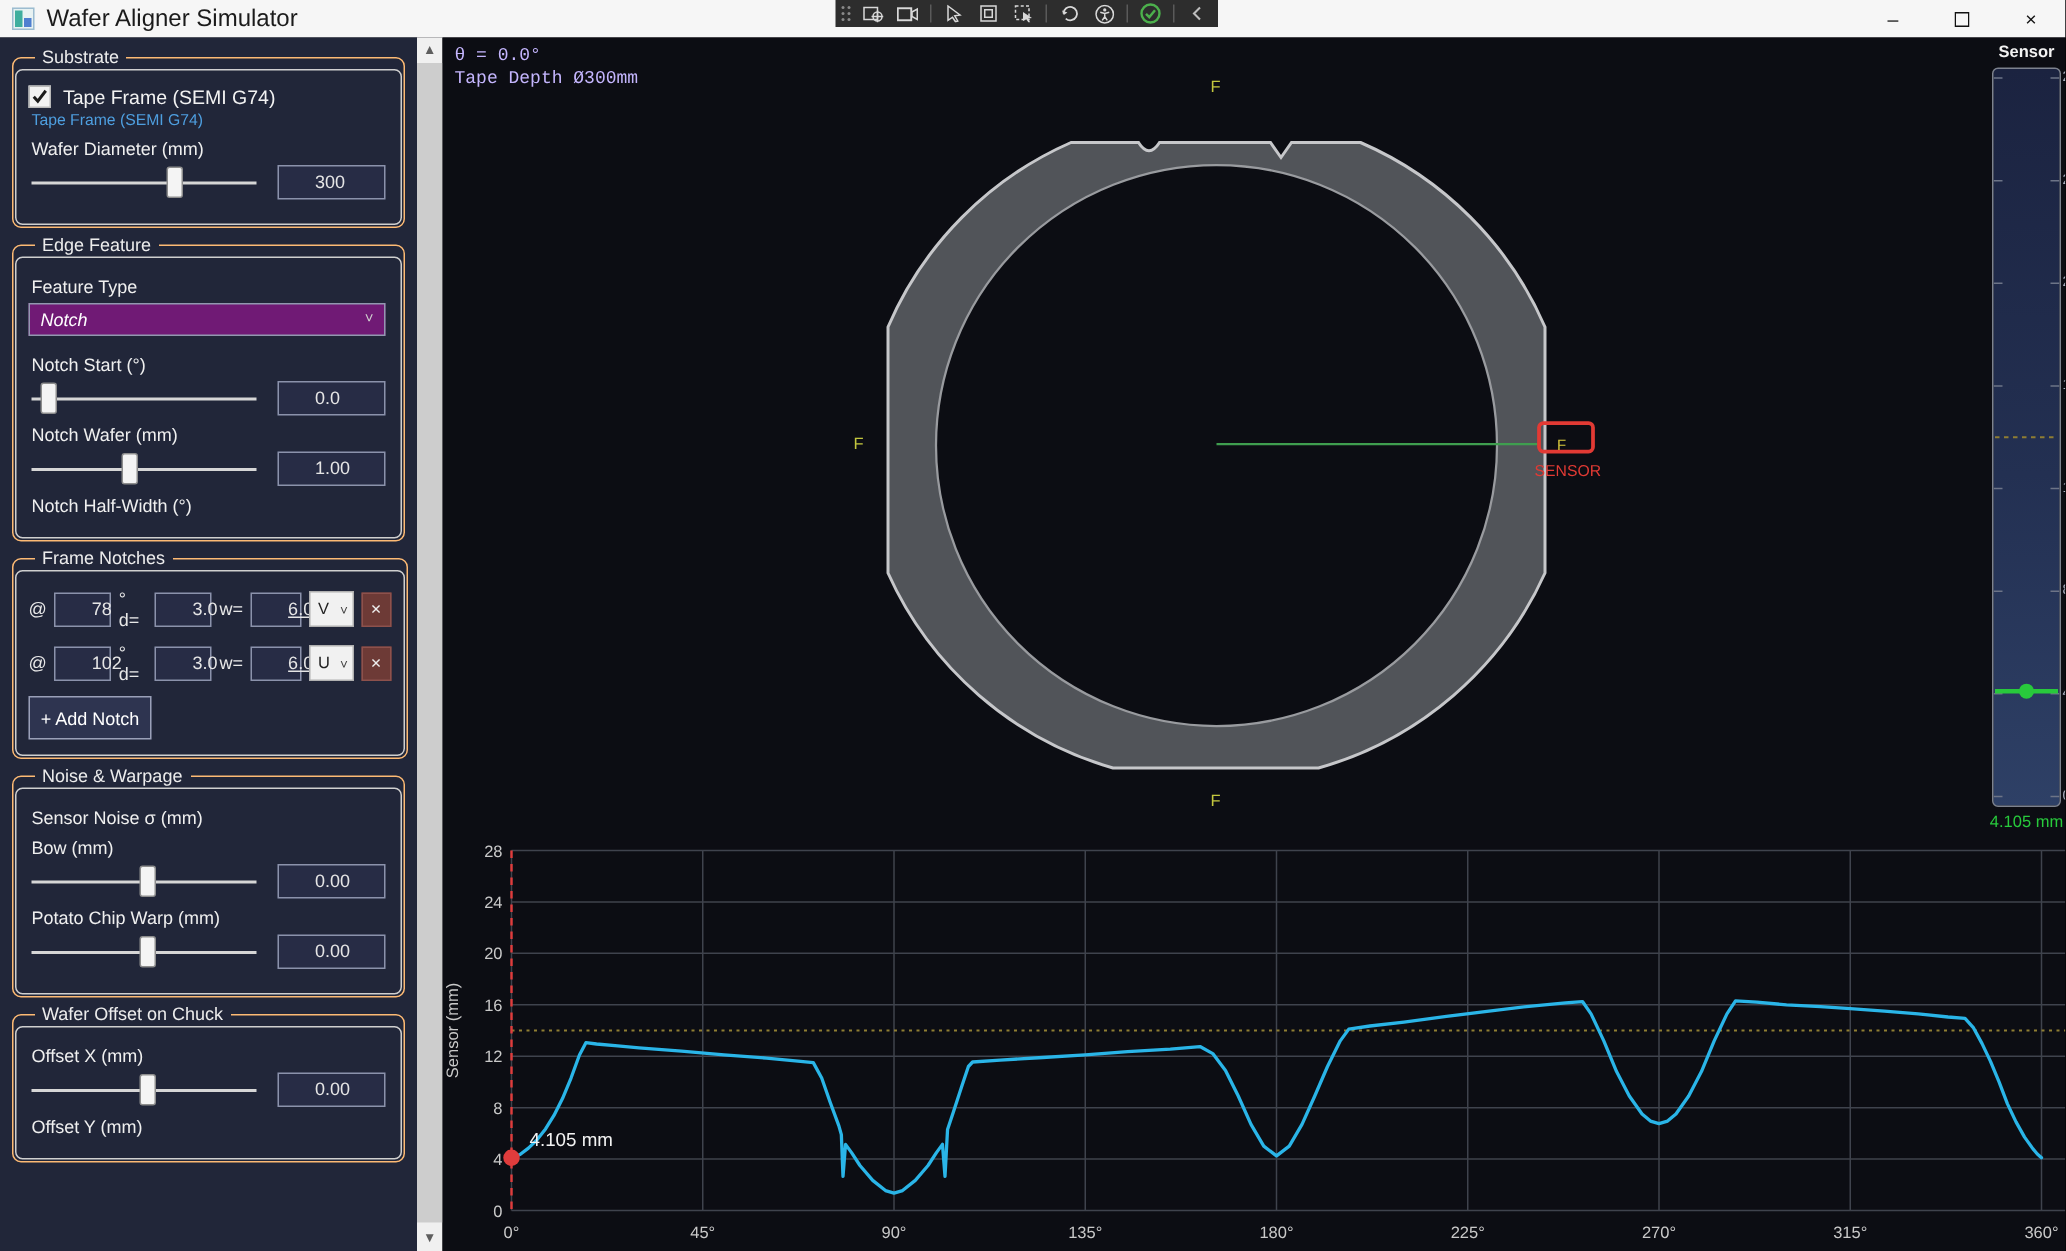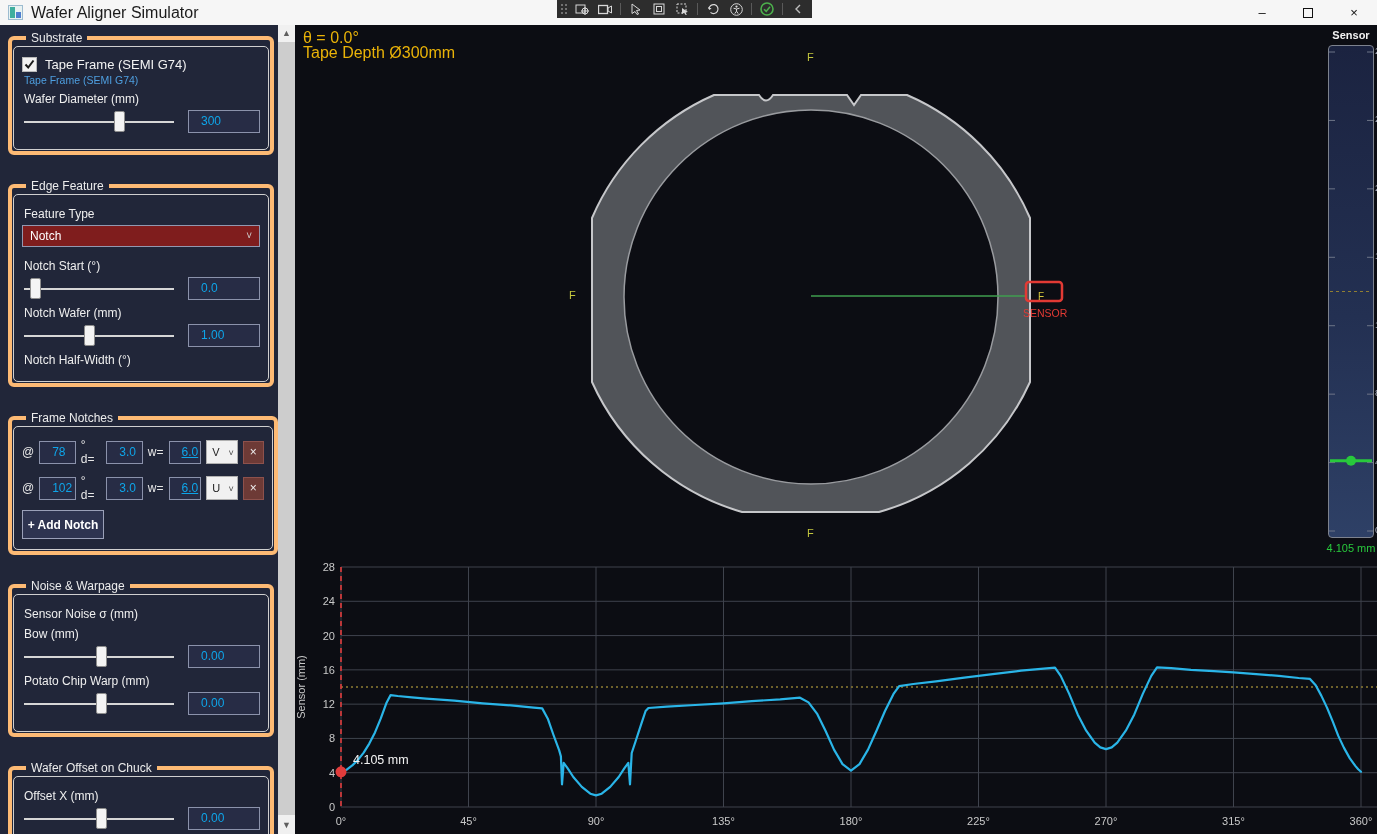--- a/index.html
+++ b/index.html
@@ -19,54 +19,54 @@
   
   .dbg-toolbar { position:absolute; left:557px; top:0; height:18px; background:#2d2d2d; display:flex; align-items:center; padding:0 4px; gap:3px; }
   .dbg-toolbar .sep { width:1px; height:12px; background:#5a5a5a; margin:0 2px; }
   .ticon { width:20px; height:16px; display:flex; align-items:center; justify-content:center; }
   .ticon svg { display:block; }
   .grip { display:grid; grid-template-columns:2px 2px; gap:2px; margin-right:2px; }
   .grip i { width:2px; height:2px; background:#8a8a8a; border-radius:50%; }
 
   
   .sidebar { position:absolute; left:0; top:25px; width:278px; height:809px; background:#212639; padding:6px 8px 0 8px; overflow:hidden; }
-  fieldset { position:relative; border:4px solid #fdba74; border-radius:6px; padding:8px 10px 12px 10px; margin-bottom:24px; background:#212639; }
+  fieldset { position:relative; border:1px solid #fdba74; border-radius:6px; padding:8px 10px 12px 10px; margin-bottom:4px; background:#212639; }
   fieldset .inner-border { position:absolute; inset:1px; border:1px solid #cfcfcf; border-radius:5px; pointer-events:none; }
   legend { font-size:12px; color:#ececec; padding:0 5px; margin-left:4px; }
   .lbl { font-size:12px; color:#efefef; margin:6px 0 4px 2px; }
   .link { font-size:10.5px; color:#4e9fe0; margin:2px 0 6px 2px; }
   .cb-row { display:flex; align-items:center; gap:8px; margin-top:4px; }
   .checkbox { width:15px; height:15px; background:#f2f2f2; border:1px solid #b9b9b9; display:flex; align-items:center; justify-content:center; }
   .cb-label { font-size:13px; color:#f2f2f2; }
   .slider-row { display:flex; align-items:center; gap:14px; margin:2px 0 6px 2px; }
   .slider { position:relative; width:150px; height:22px; }
   .slider .track { position:absolute; left:0; right:0; top:10px; height:2px; background:#d6d6d6; }
   .slider .thumb { position:absolute; top:0; width:11px; height:21px; background:#f4f4f4; border:1px solid #8d8d8d; border-radius:2px; }
-  .textbox { width:72px; height:23px; background:#272c45; border:1px solid #8b92ab; color:#0ea5e9; font-size:12px; line-height:21px; padding-left:12px; }
-  .combo { position:relative; width:238px; height:22px; background:#7f1d1d; border:1px solid #9298b0; color:#fff; font-size:12px; line-height:20px; padding-left:7px; }
+  .textbox { width:72px; height:23px; background:#272c45; border:1px solid #8b92ab; color:#e5e5e5; font-size:12px; line-height:21px; padding-left:24px; }
+  .combo { position:relative; width:238px; height:22px; background:#701a75; border:1px solid #9298b0; color:#fff; font-size:12px; line-height:20px; padding-left:7px;font-style:italic; }
   .combo .chev { position:absolute; right:7px; top:0; color:#cfcfcf; font-size:10px; line-height:20px; }
   .notch-row { display:flex; align-items:center; gap:5px; margin:5px 0 8px 0; font-size:12px; color:#e8e8e8; }
   .notch-row .textbox { width:38px; height:23px; }
   .notch-row .tb-sm { width:34px;text-decoration:underline; }
   .shape-dd { position:relative; width:33px; height:24px; background:#f1f1f1; border:1px solid #b0b0b0; color:#222; font-size:11px; line-height:22px; padding-left:5px; }
   .shape-dd .chev { position:absolute; right:3px; top:1px; font-size:9px; color:#444; }
   .x-btn { width:22px; height:23px; background:#6d3a36; border:1px solid #8d514c; color:#eee; font-size:12px; display:flex; align-items:center; justify-content:center; }
-  .add-btn { margin-top:6px; width:82px; height:29px; background:#2e3450; border:1px solid #9aa0b8; color:#fff; font-size:12px; font-weight:bold; display:flex; align-items:center; justify-content:center; }
+  .add-btn { margin-top:6px; width:82px; height:29px; background:#2e3450; border:1px solid #9aa0b8; color:#fff; font-size:12px; font-weight:normal; display:flex; align-items:center; justify-content:center; }
 
   
   .vscroll { position:absolute; left:278px; top:25px; width:17px; height:809px; background:#f0f0f0; }
   .vscroll .thumb { position:absolute; left:0; top:17px; width:17px; height:773px; background:#cdcdcd; }
   .vscroll .arr { position:absolute; left:0; width:17px; height:17px; color:#5e5e5e; font-size:9px; text-align:center; line-height:17px; }
   .vscroll .arr.up { top:0; } .vscroll .arr.down { bottom:0; }
 
   
   .main { position:absolute; left:295px; top:25px; width:1082px; height:809px; background:#0c0d13; }
   .wafer-view { position:absolute; left:0; top:0; width:1082px; height:535px; }
   .wafer-view svg { position:absolute; left:0; top:0; }
-  .readouts { position:absolute; left:8px; top:5px; color:#eab308; font-size:16px; line-height:15px; }
+  .readouts { position:absolute; left:8px; top:5px; color:#c4b5fd; font-size:12px; line-height:15px;font-family:Liberation Mono, monospace; }
 
   
   .sensor-panel { position:absolute; right:0; top:0; width:52px; height:535px; overflow:hidden; }
   .sensor-title { text-align:center; color:#f2f2f2; font-size:11px; font-weight:bold; margin-top:4px; }
   .gauge { position:absolute; left:3px; top:20px; width:46px; height:493px; border:1px solid #7d828e; border-radius:4px; background:linear-gradient(to bottom,#1b2340 0%,#233052 55%,#2e4066 100%); }
   .gauge-reading { position:absolute; left:0; top:517px; width:52px; text-align:center; color:#28c93c; font-size:11px; }
 
   
   .chart { position:absolute; left:-4px; top:535px; width:1086px; height:274px; }
 </style>

